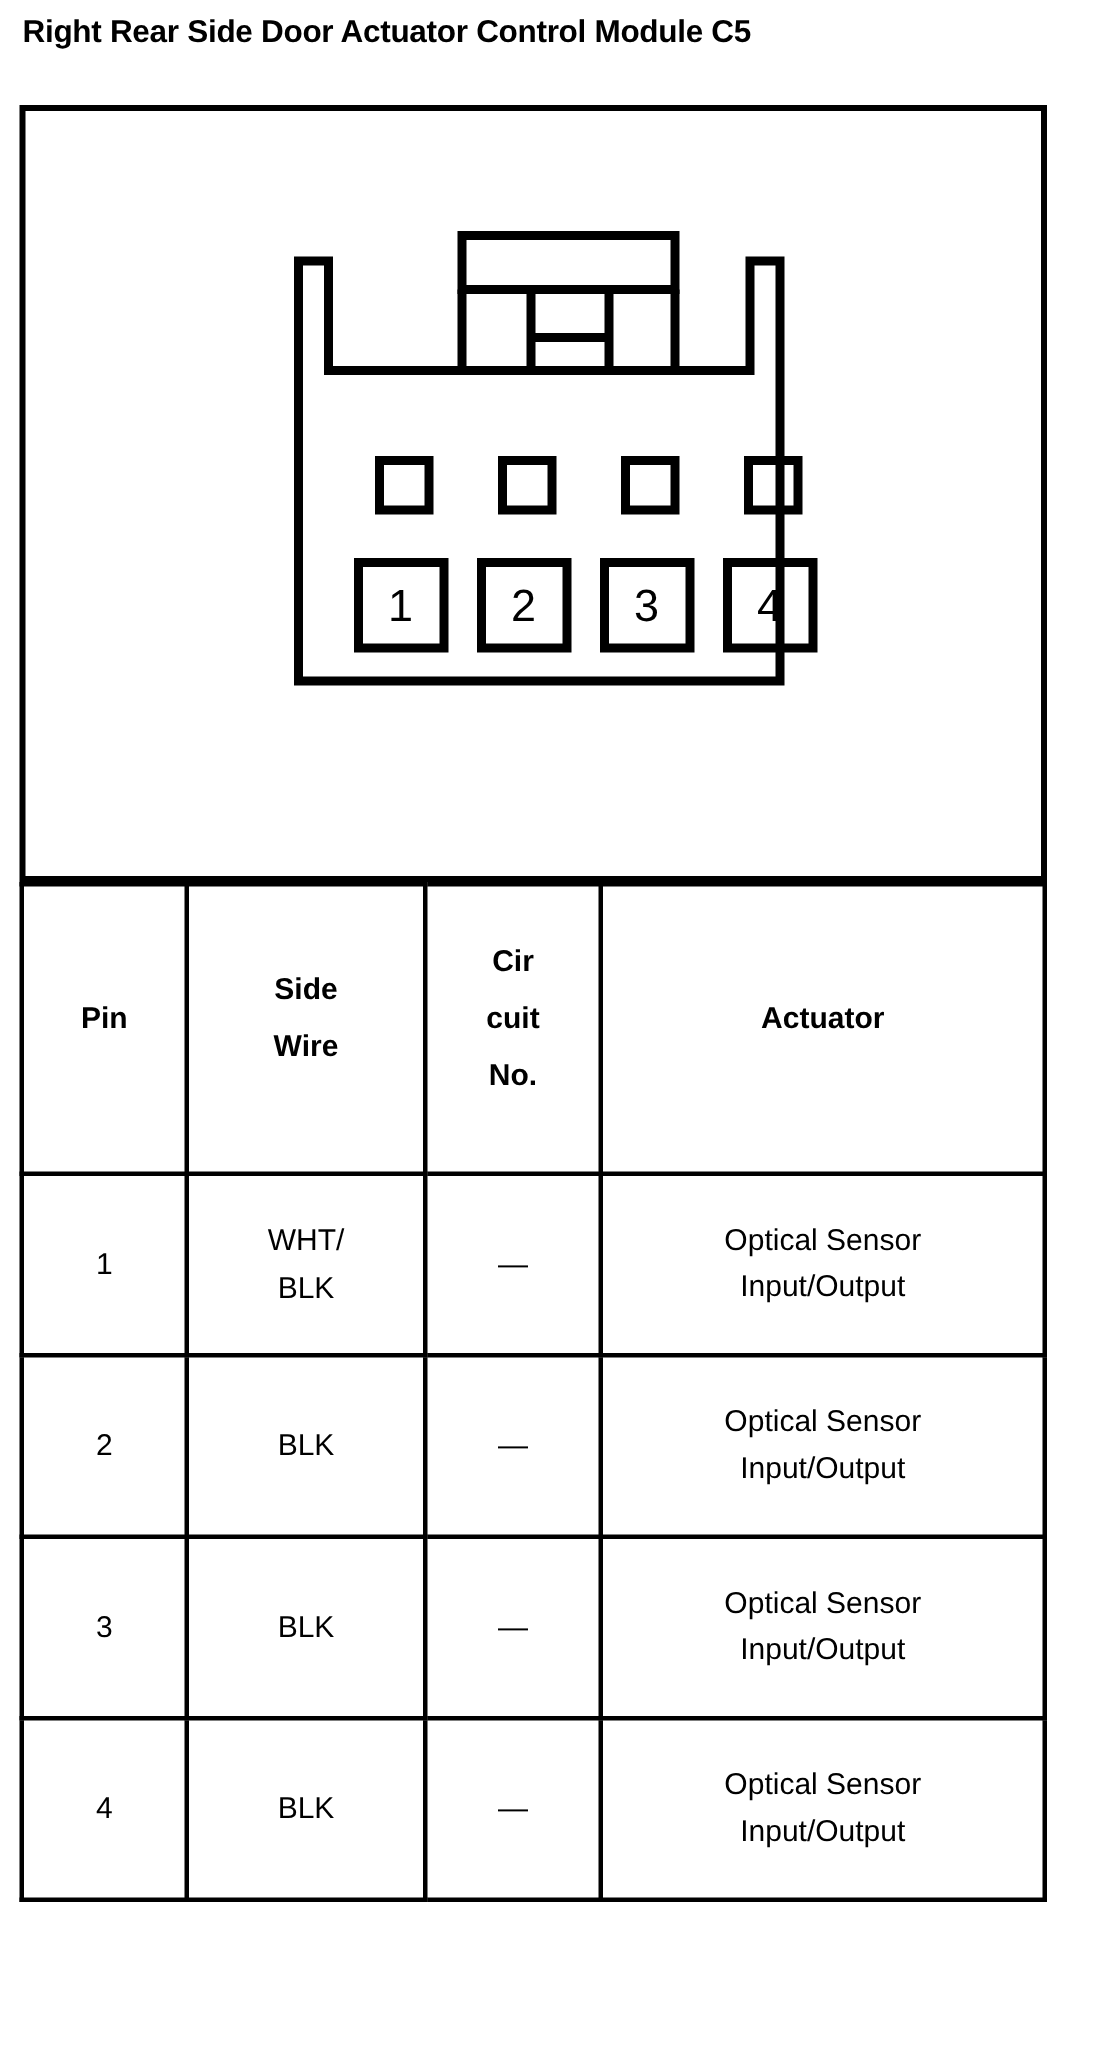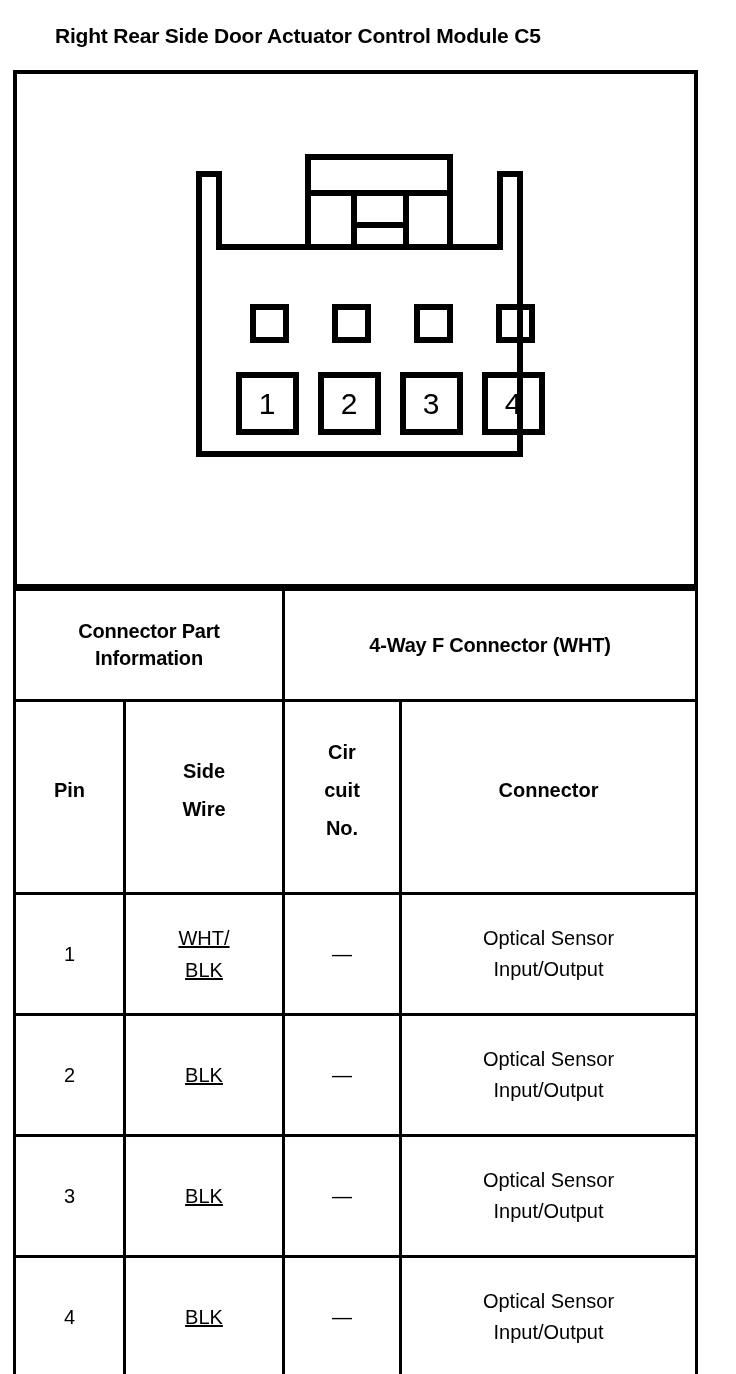--- a/index.html
+++ b/index.html
@@ -12,26 +12,25 @@
     height: 1374px;
     overflow: hidden;
     font-family: "Liberation Sans", sans-serif;
     color: #000000;
   }
 
   
   .page-title {
     position: absolute;
     left: 15px;
-    top: 24px;
+    top: 10px;
     font-size: 21px;
     font-weight: bold;
     letter-spacing: -0.2px;
     white-space: nowrap;
-    margin-left: 40px;
   }
 
   
   .diagram-box {
     position: absolute;
     left: 13px;
     top: 70px;
     width: 685px;
     height: 518px;
     border: 4px solid #000;
@@ -94,21 +93,21 @@
   }
 
   .datarow td { height: 118px; }
 
   .func-cell {
     text-align: left;
     padding-left: 16px;
     line-height: 1.55;
     margin-left: 32px;
   }
-  .wire-cell { line-height: 1.6; text-decoration: underline; }
+  .wire-cell { line-height: 1.6; }
 </style>
 </head>
 <body>
 
 <div class="page-title">Right Rear Side Door Actuator Control Module C5</div>
 
 <div class="diagram-box">
   <svg class="connector-art" viewBox="0 0 685 518">
     <g fill="none" stroke="#000" stroke-width="6" stroke-linecap="butt" stroke-linejoin="miter">
 
@@ -147,47 +146,40 @@
 </div>
 
 <table class="spec-table">
   <colgroup>
     <col class="col-pin">
       <col class="col-wire">
       <col class="col-cir">
       <col class="col-func">
   </colgroup>
   <tbody>
-    <tr>
-      <td colspan="2" class="info-head-left">
-        <span>Connector Part</span><br>
-        <span>Information</span>
-      </td>
-      <td colspan="2" class="info-head-right">4-Way F Connector (WHT)</td>
-    </tr>
 
     <tr>
       <td class="colhead">
         <span class="inner">Pin</span>
       </td>
       <td class="colhead">
         <span class="inner">
           <span>Side</span><br>
           <span>Wire</span>
         </span>
       </td>
       <td class="colhead">
         <span class="inner">
           <span>Cir</span><br>
           <span>cuit</span><br>
           <span>No.</span>
         </span>
       </td>
       <td class="colhead">
-        <span class="inner">Connector</span>
+        <span class="inner">Actuator</span>
       </td>
     </tr>
 
     <tr class="datarow">
       <td>1</td>
       <td class="wire-cell">
         <span>WHT/</span><br>
         <span>BLK</span>
       </td>
       <td>—</td>

